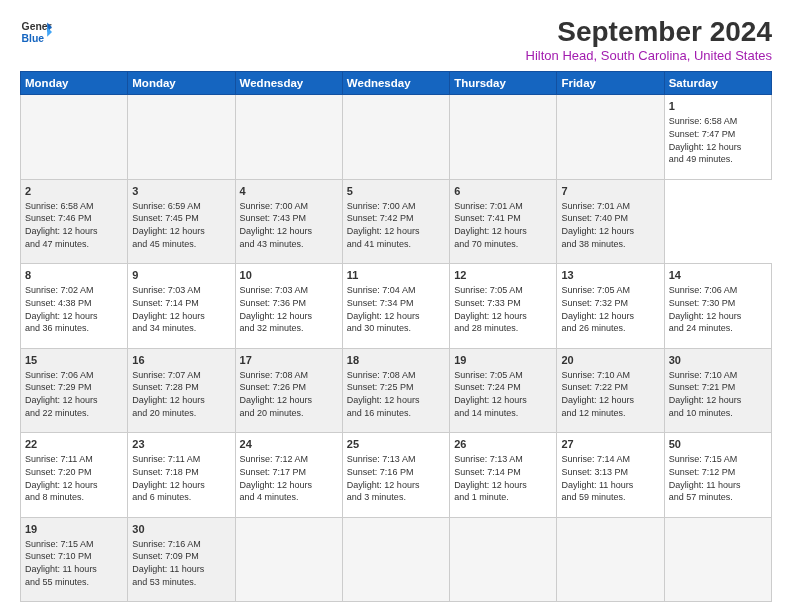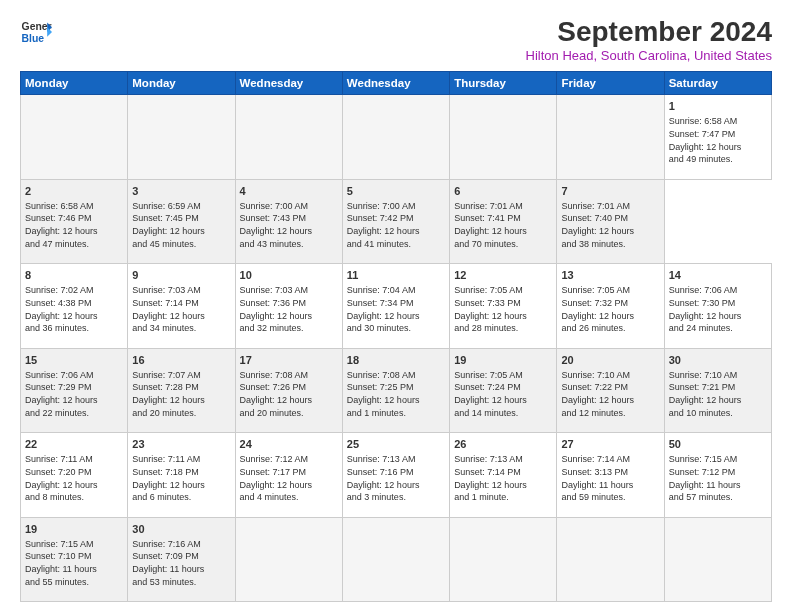--- a/index.html
+++ b/index.html
@@ -247,21 +247,21 @@
             <div>Sunrise: 7:08 AM</div>
             <div>Sunset: 7:26 PM</div>
             <div>Daylight: 12 hours</div>
             <div>and 20 minutes.</div>
           </td>
           <td>
             <span class="day-number">18</span>
             <div>Sunrise: 7:08 AM</div>
             <div>Sunset: 7:25 PM</div>
             <div>Daylight: 12 hours</div>
-            <div>and 1 minutes.</div>
+            <div>and 16 minutes.</div>
           </td>
           <td>
             <span class="day-number">19</span>
             <div>Sunrise: 7:05 AM</div>
             <div>Sunset: 7:24 PM</div>
             <div>Daylight: 12 hours</div>
             <div>and 14 minutes.</div>
           </td>
           <td>
             <span class="day-number">20</span>

